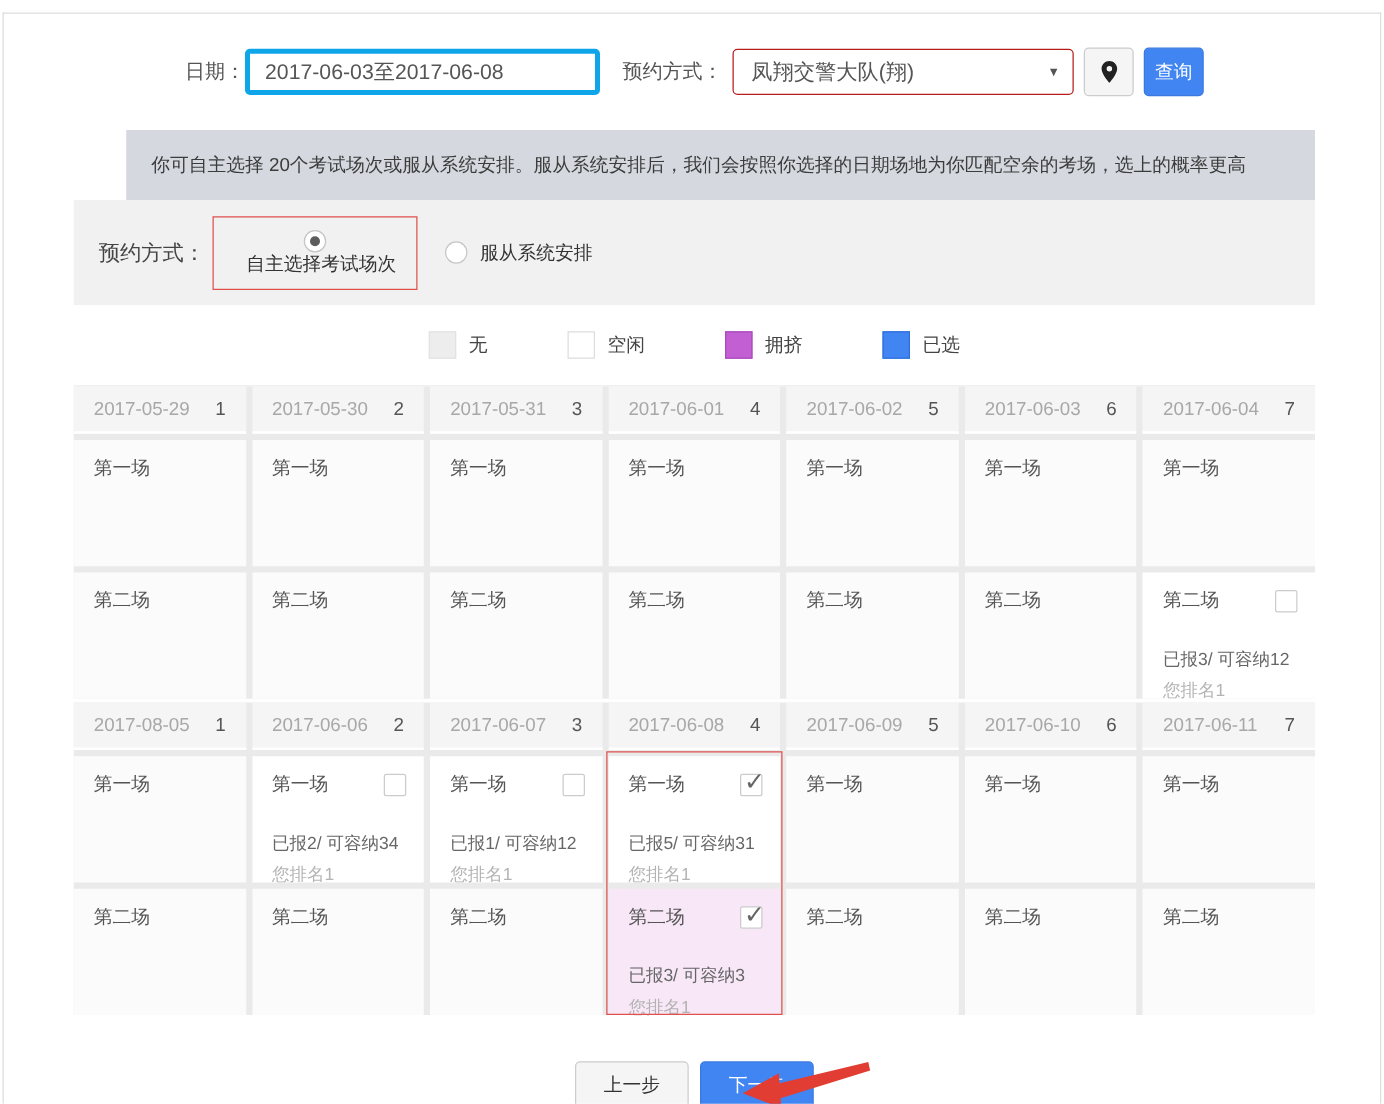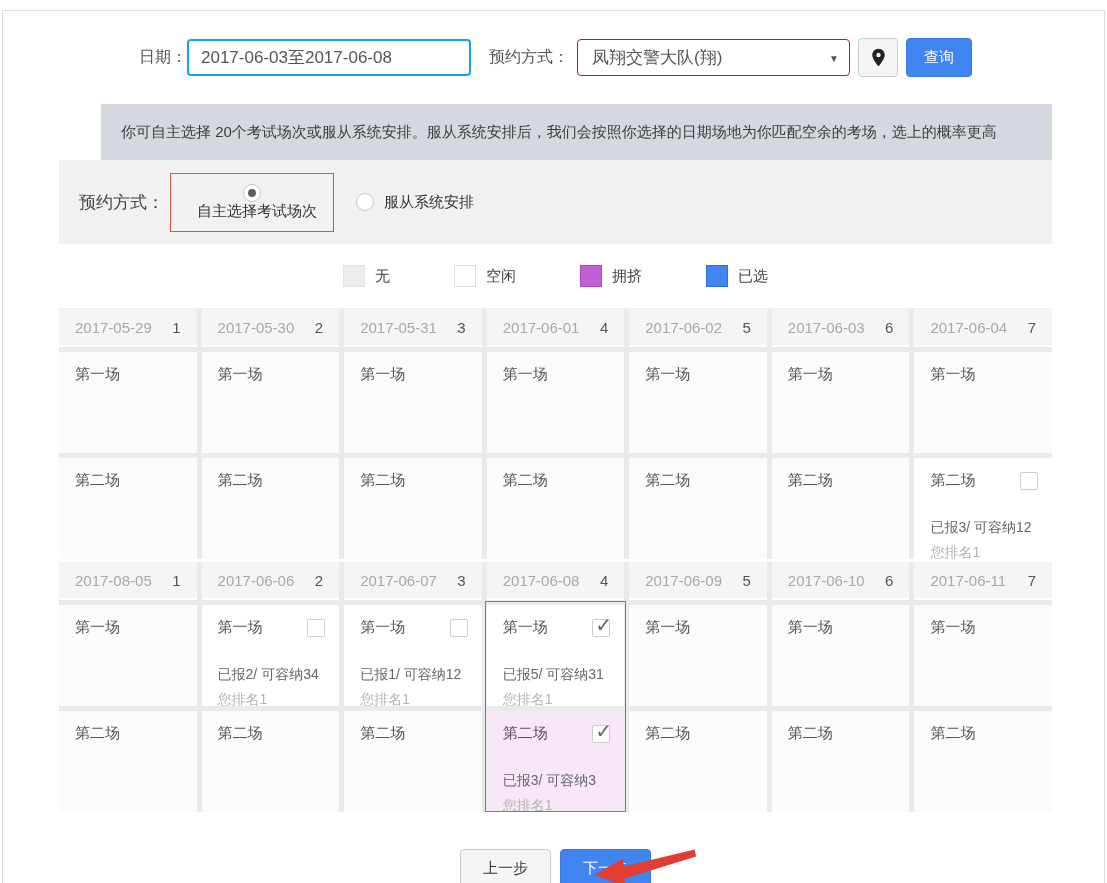--- a/index.html
+++ b/index.html
@@ -4,31 +4,31 @@
 <style>
   * { margin:0; padding:0; box-sizing:border-box; }
   html,body { background:#fff; width:1107px; height:883px; overflow:hidden;
     font-family:"Liberation Sans","DejaVu Sans",sans-serif; }
   .page { margin:10px 2px 0; width:1103px; height:873px; background:#fff;
     border:1px solid #ddd; border-bottom:none; padding:0 52px 0 56px; }
 
   
   .filter-row { margin-top:26px; display:flex; align-items:center; justify-content:center; height:40px; }
   .flabel { font-size:16px; color:#555; white-space:nowrap; }
-  .date-input { width:284px; height:37px; border:2px solid #0ea5e9; border-radius:4px;
+  .date-input { width:284px; height:37px; border:4px solid #0ea5e9; border-radius:4px;
     padding:0 12px; font-size:17px; color:#555; outline:none;
     font-family:"Liberation Sans","DejaVu Sans",sans-serif; }
   .venue-select { position:relative; width:273px; height:37px; border:1px solid #b91c1c; border-radius:4px;
     background:#fff; display:flex; align-items:center; padding:0 26px 0 14px;
     font-size:17px; color:#555; margin-left:8px; cursor:pointer; }
   .venue-select .caret { position:absolute; right:10px; top:13px; font-size:10px; color:#555; }
   .pin-btn { width:40px; height:39px; margin-left:8px; border:1px solid #ccc; border-radius:4px;
     background:#f5f5f5; display:flex; align-items:center; justify-content:center; cursor:pointer; }
   .query-btn { height:39px; margin-left:8px; border:1px solid #3a78e0; border-radius:4px;
-    background:#4185f3; color:#fff; font-size:15px; padding:0 17px; cursor:pointer;
+    background:#4185f3; color:#fff; font-size:15px; padding:0 8px; cursor:pointer;
     font-family:"Liberation Sans","DejaVu Sans",sans-serif; }
   .gap18 { width:18px; }
 
   
   .notice { margin-top:27px; height:56px; background:#d5d8df; display:flex; align-items:center;
     padding:0 20px; font-size:15px; color:#3c3c3c;margin-left:42px; }
   .mode-row { background:#f1f1f1; height:84px; display:flex; align-items:center; padding:0 20px; }
   .mode-label { font-size:17px; color:#444; }
   .mode-opt { display:flex; align-items:center; cursor:pointer; }
   .mode-opt.boxed { border:1px solid #e0504d; padding:10px 16px; margin-left:6px;flex-direction:column; }

